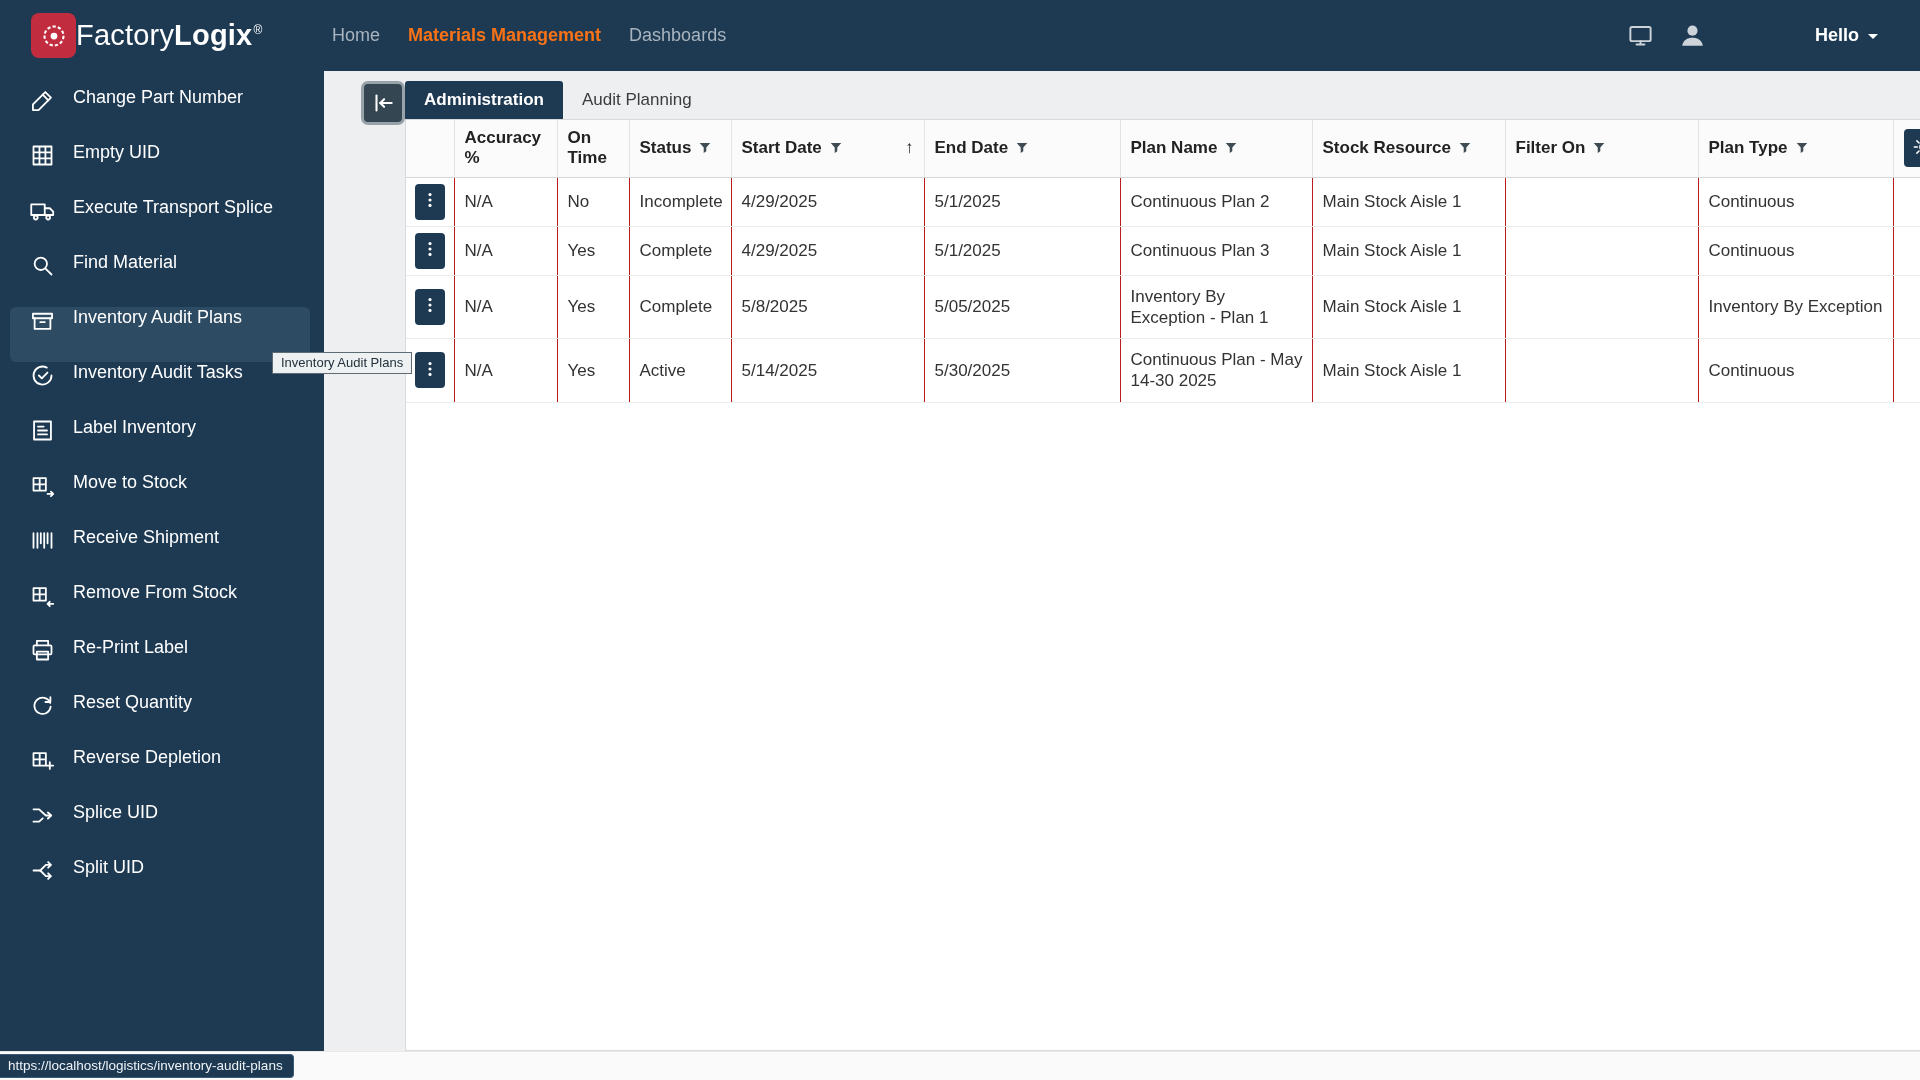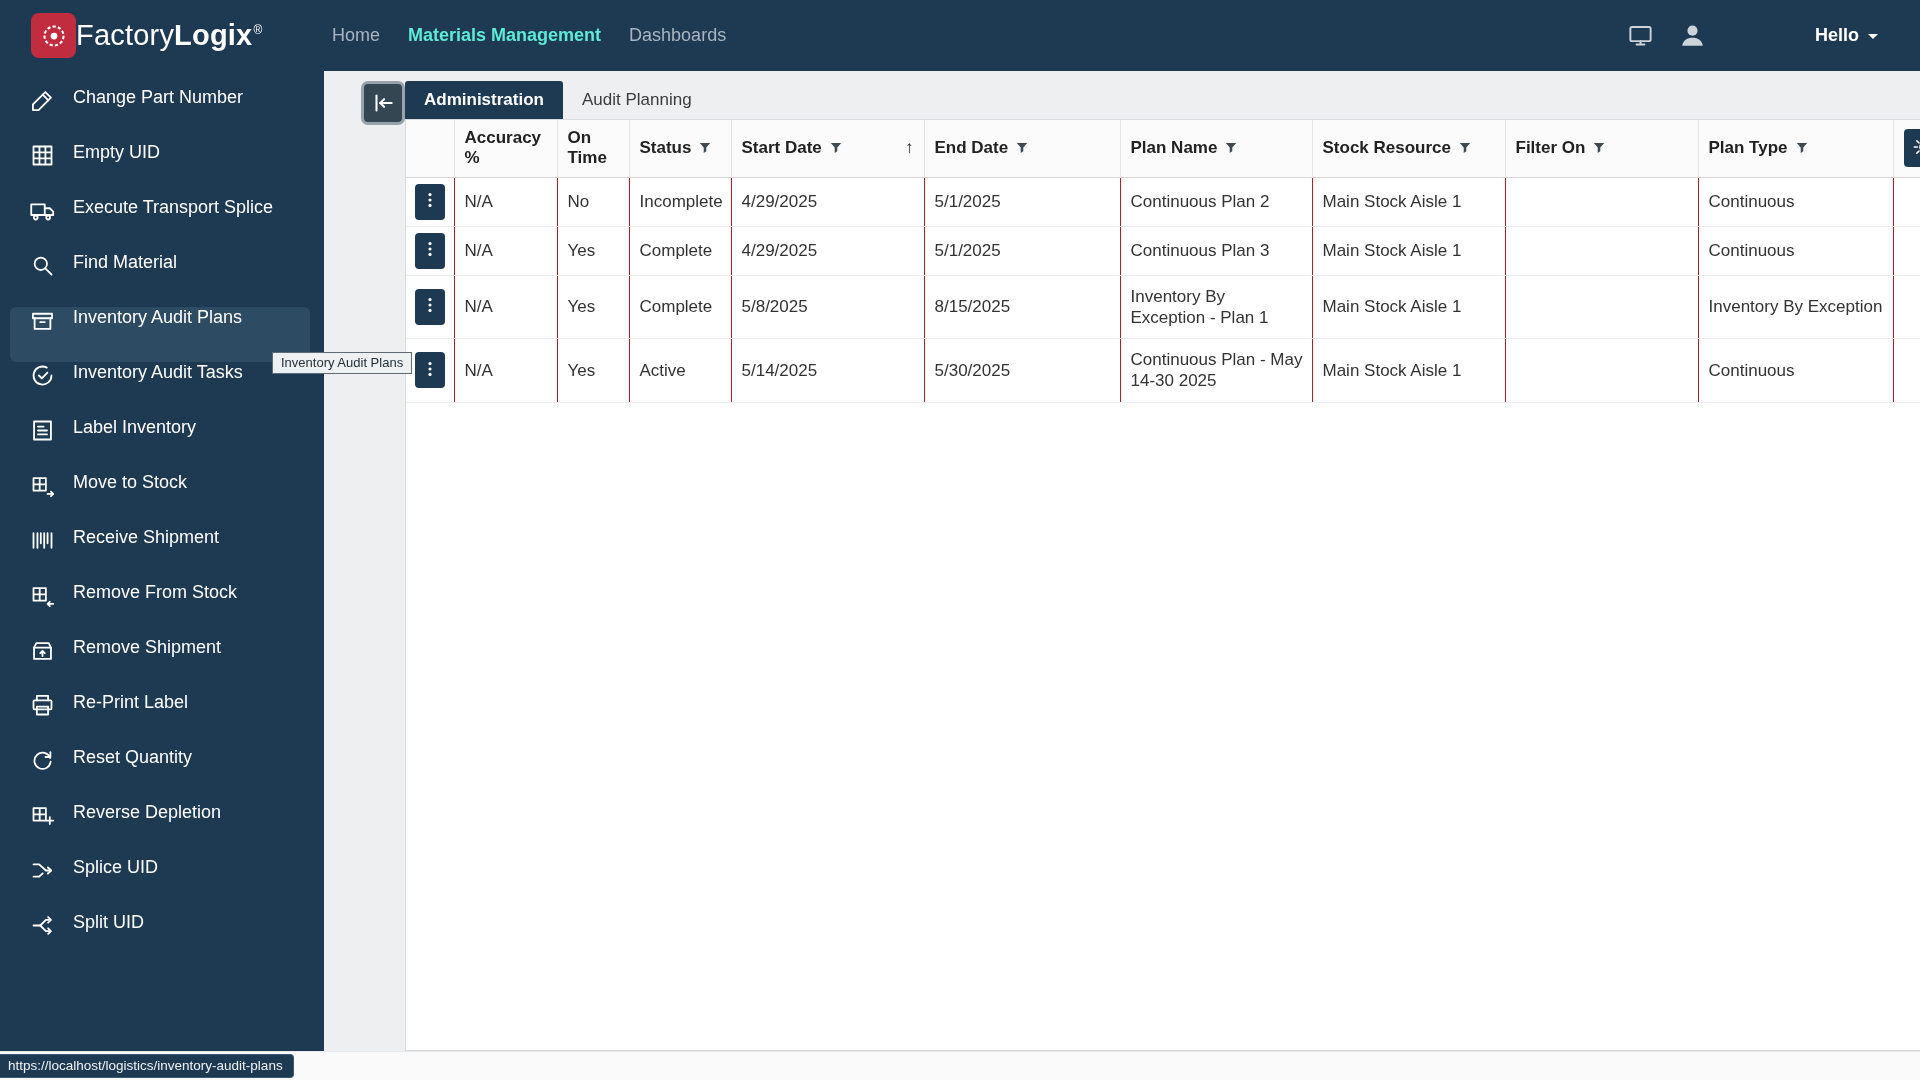--- a/index.html
+++ b/index.html
@@ -18,21 +18,21 @@
   }
   
   .topbar{height:71px;background:var(--navy);display:flex;align-items:center;color:#fff}
   .brand{width:324px;flex:0 0 324px;display:flex;align-items:center;padding-left:31px;cursor:pointer}
   .logo{width:45px;height:45px;border-radius:8px;background:var(--brand-red);display:flex;align-items:center;justify-content:center;flex:0 0 45px}
   .brand-text{font-size:29px;letter-spacing:.2px;white-space:nowrap}
   .brand-text b{font-weight:700}
   .brand-text sup{font-size:12px;margin-left:1px}
   .topnav{display:flex;align-items:center;gap:28px;margin-left:8px}
   .nav-item{color:#a8b4bf;font-size:18px;cursor:pointer;white-space:nowrap}
-  .nav-item.active{color:#5eead4;font-weight:700}
+  .nav-item.active{color:#f97316;font-weight:700}
   .top-right{margin-left:auto;display:flex;align-items:center;gap:24px;padding-right:42px}
   .hicon{display:flex;align-items:center;cursor:pointer}
   .greeting{display:flex;align-items:center;font-size:18px;font-weight:700;cursor:pointer;margin-left:84px}
   .caret{width:0;height:0;border:5px solid transparent;border-top-color:#fff;margin-left:9px;margin-top:6px}
   
   .body-row{display:flex;height:980px}
   .sidebar{width:324px;flex:0 0 324px;background:var(--navy);padding-top:16px;position:relative}
   .side-item{height:55px;display:flex;align-items:flex-start;gap:17px;padding:0 10px 0 19px;margin:0 14px 0 10px;
     border-radius:6px;color:#fff;font-size:18px;cursor:pointer;white-space:nowrap}
   .side-item.active{background:var(--navy-active)}
@@ -200,30 +200,20 @@
           <span class="s-label">Receive Shipment</span>
         </div>
         <div class="side-item">
           <span class="s-icon">
             <svg width="27" height="27" viewBox="0 0 24 24" fill="none" stroke="#fff" stroke-width="1.6" stroke-linecap="round" stroke-linejoin="round" aria-hidden="true">
               <path d="M4 5.5h11v11H4z M4 11h11 M9.5 5.5v11"></path>
               <path d="M21.5 19.5h-5 M18.5 17.5l-2 2 2 2"></path>
             </svg>
           </span>
           <span class="s-label">Remove From Stock</span>
-        </div>
-        <div class="side-item">
-          <span class="s-icon">
-            <svg width="27" height="27" viewBox="0 0 24 24" fill="none" stroke="#fff" stroke-width="1.6" stroke-linecap="round" stroke-linejoin="round" aria-hidden="true">
-              <path d="M4.5 9.5h15v10h-15z"></path>
-              <path d="M4.5 9.5l2-4h11l2 4"></path>
-              <path d="M12 17v-4.5 M10 14.3l2-2 2 2"></path>
-            </svg>
-          </span>
-          <span class="s-label">Remove Shipment</span>
         </div>
         <div class="side-item">
           <span class="s-icon">
             <svg width="27" height="27" viewBox="0 0 24 24" fill="none" stroke="#fff" stroke-width="1.6" stroke-linecap="round" stroke-linejoin="round" aria-hidden="true">
               <path d="M7 7.5V3.5h10v4"></path>
               <rect x="4" y="7.5" width="16" height="8" rx="1"></rect>
               <rect x="7" y="13" width="10" height="7"></rect>
             </svg>
           </span>
           <span class="s-label">Re-Print Label</span>
@@ -437,21 +427,21 @@
                       <span><svg width="20" height="20" viewBox="0 0 24 24" fill="none" stroke="#fff" stroke-width="1.6" stroke-linecap="round" stroke-linejoin="round" aria-hidden="true">
                           <circle cx="12" cy="5.5" r="1.9" fill="#fff" stroke="none"></circle>
                           <circle cx="12" cy="12" r="1.9" fill="#fff" stroke="none"></circle>
                           <circle cx="12" cy="18.5" r="1.9" fill="#fff" stroke="none"></circle>
                         </svg></span>
                     </button></td>
                   <td>N/A</td>
                   <td>Yes</td>
                   <td>Complete</td>
                   <td>5/8/2025</td>
-                  <td class="alert">8/15/2025</td>
+                  <td class="alert">5/05/2025</td>
                   <td>Inventory By Exception - Plan 1</td>
                   <td>Main Stock Aisle 1</td>
                   <td></td>
                   <td>Inventory By Exception</td>
                   <td></td>
                 </tr>
                 <tr>
                   <td class="cell-menu"><button class="kebab">
                       <span><svg width="20" height="20" viewBox="0 0 24 24" fill="none" stroke="#fff" stroke-width="1.6" stroke-linecap="round" stroke-linejoin="round" aria-hidden="true">
                           <circle cx="12" cy="5.5" r="1.9" fill="#fff" stroke="none"></circle>

